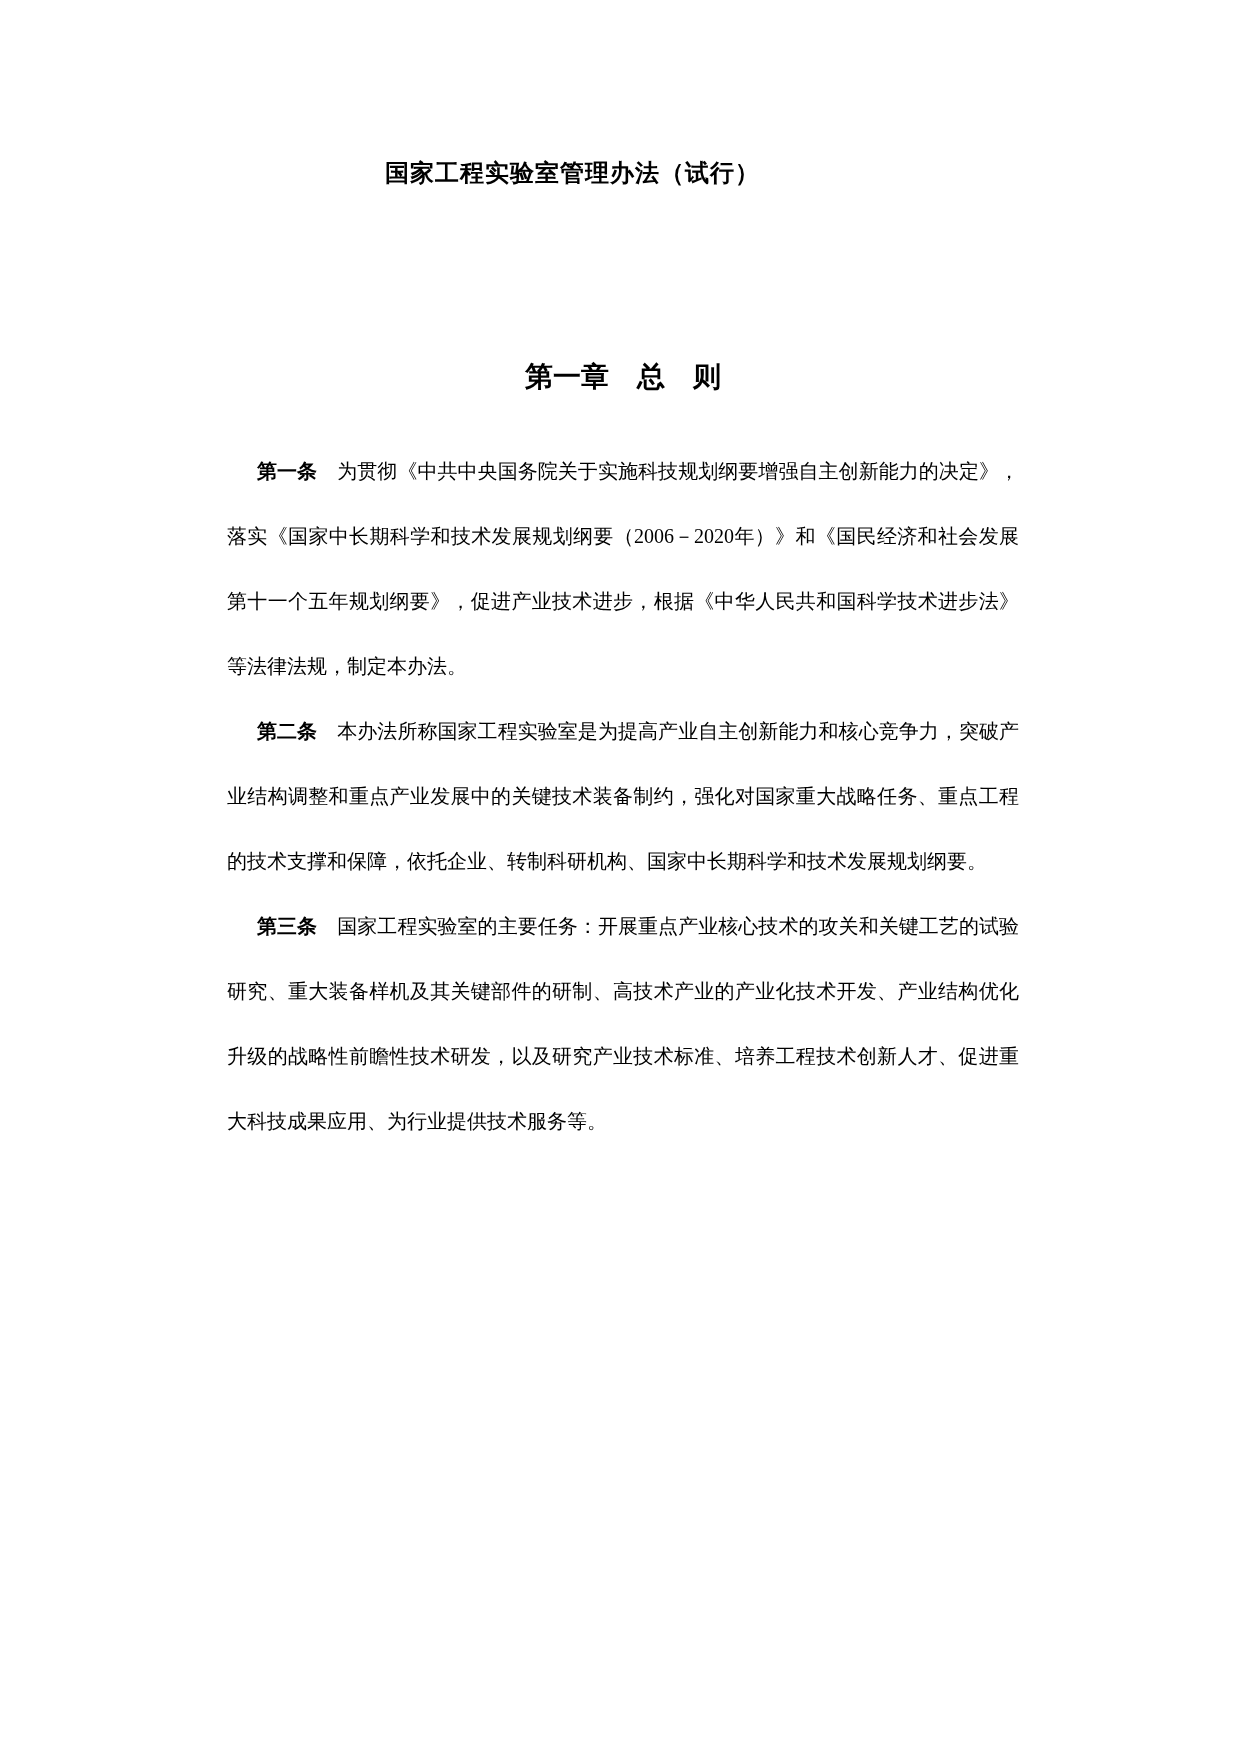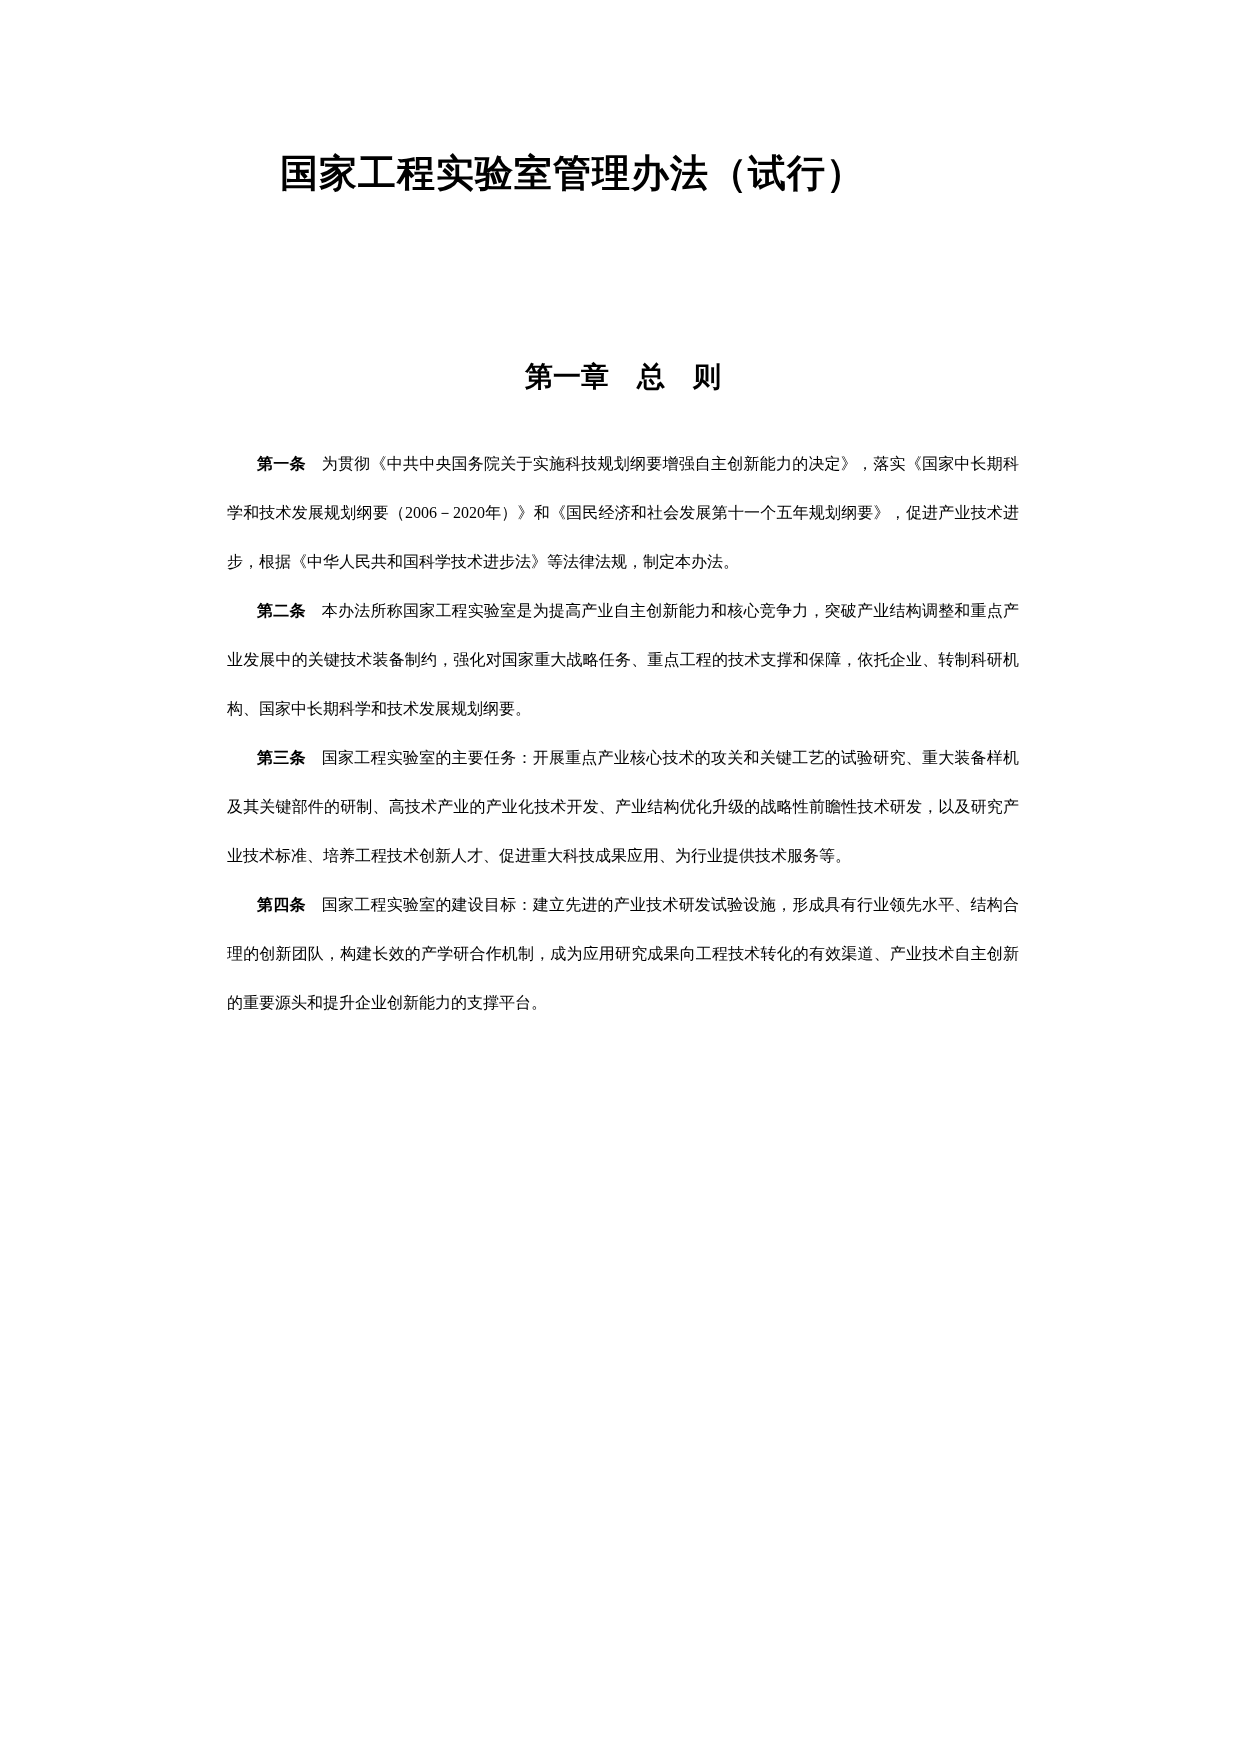--- a/index.html
+++ b/index.html
@@ -16,21 +16,21 @@
     font-family: "Liberation Serif", "DejaVu Serif", serif;
     color: #000000;
     overflow: hidden;
   }
   .doc-title {
     position: absolute;
     top: 152px;
     left: 181px;
     width: 783px;
     text-align: center;
-    font-size: 38px;
+    font-size: 24px;
     font-weight: bold;
     line-height: 42px;
     letter-spacing: 1px;
     white-space: nowrap;
   }
   .chapter-heading {
     position: absolute;
     top: 318px;
     left: 227px;
     width: 792px;
@@ -39,22 +39,22 @@
     font-weight: bold;
     line-height: 38px;
     white-space: nowrap;
     margin-top: 40px;
   }
   .content {
     position: absolute;
     top: 439px;
     left: 227px;
     width: 792px;
-    font-size: 16px;
-    line-height: 49px;
+    font-size: 20px;
+    line-height: 65px;
     text-align: justify;
     text-justify: inter-ideograph;
   }
   .content p {
     margin: 0;
     padding: 0;
     text-indent: 30px;
   }
   .article-label {
     font-weight: bold;
@@ -70,17 +70,16 @@
   <div class="chapter-heading">第一章　总　则</div>
 
   <div class="content">
 
     <p><span class="article-label">第一条</span><span>　为贯彻《中共中央国务院关于实施科技规划纲要增强自主创新能力的决定》，落实《国家中长期科学和技术发展规划纲要（2006－2020年）》和《国民经济和社会发展第十一个五年规划纲要》，促进产业技术进步，根据《中华人民共和国科学技术进步法》等法律法规，制定本办法。</span></p>
 
     <p><span class="article-label">第二条</span><span>　本办法所称国家工程实验室是为提高产业自主创新能力和核心竞争力，突破产业结构调整和重点产业发展中的关键技术装备制约，强化对国家重大战略任务、重点工程的技术支撑和保障，依托企业、转制科研机构、国家中长期科学和技术发展规划纲要。</span></p>
 
     <p><span class="article-label">第三条</span><span>　国家工程实验室的主要任务：开展重点产业核心技术的攻关和关键工艺的试验研究、重大装备样机及其关键部件的研制、高技术产业的产业化技术开发、产业结构优化升级的战略性前瞻性技术研发，以及研究产业技术标准、培养工程技术创新人才、促进重大科技成果应用、为行业提供技术服务等。</span></p>
 
-    <p><span class="article-label">第四条</span><span>　国家工程实验室的建设目标：建立先进的产业技术研发试验设施，形成具有行业领先水平、结构合理的创新团队，构建长效的产学研合作机制，成为应用研究成果向工程技术转化的有效渠道、产业技术自主创新的重要源头和提升企业创新能力的支撑平台。</span></p>
 
   </div>
 
 </div>
 
 </body></html>

